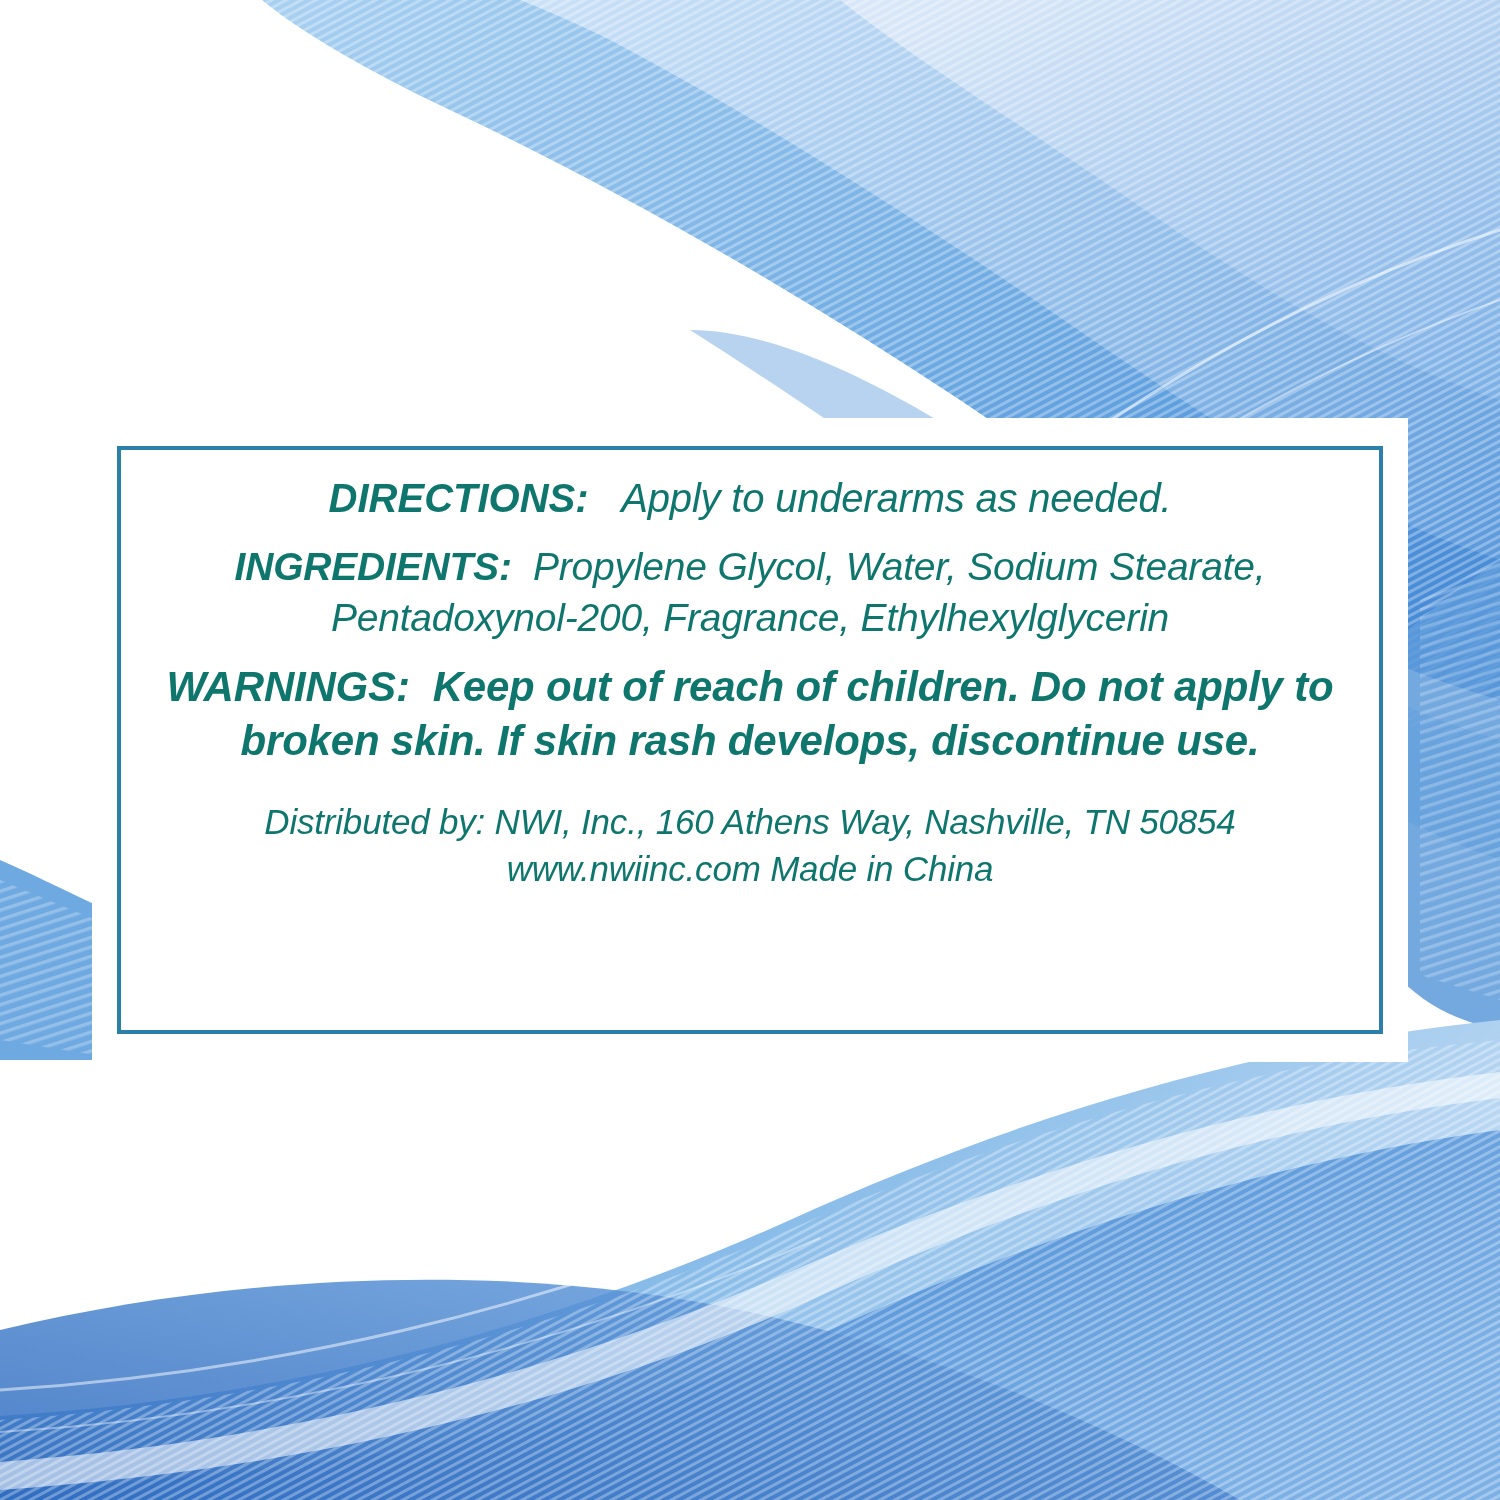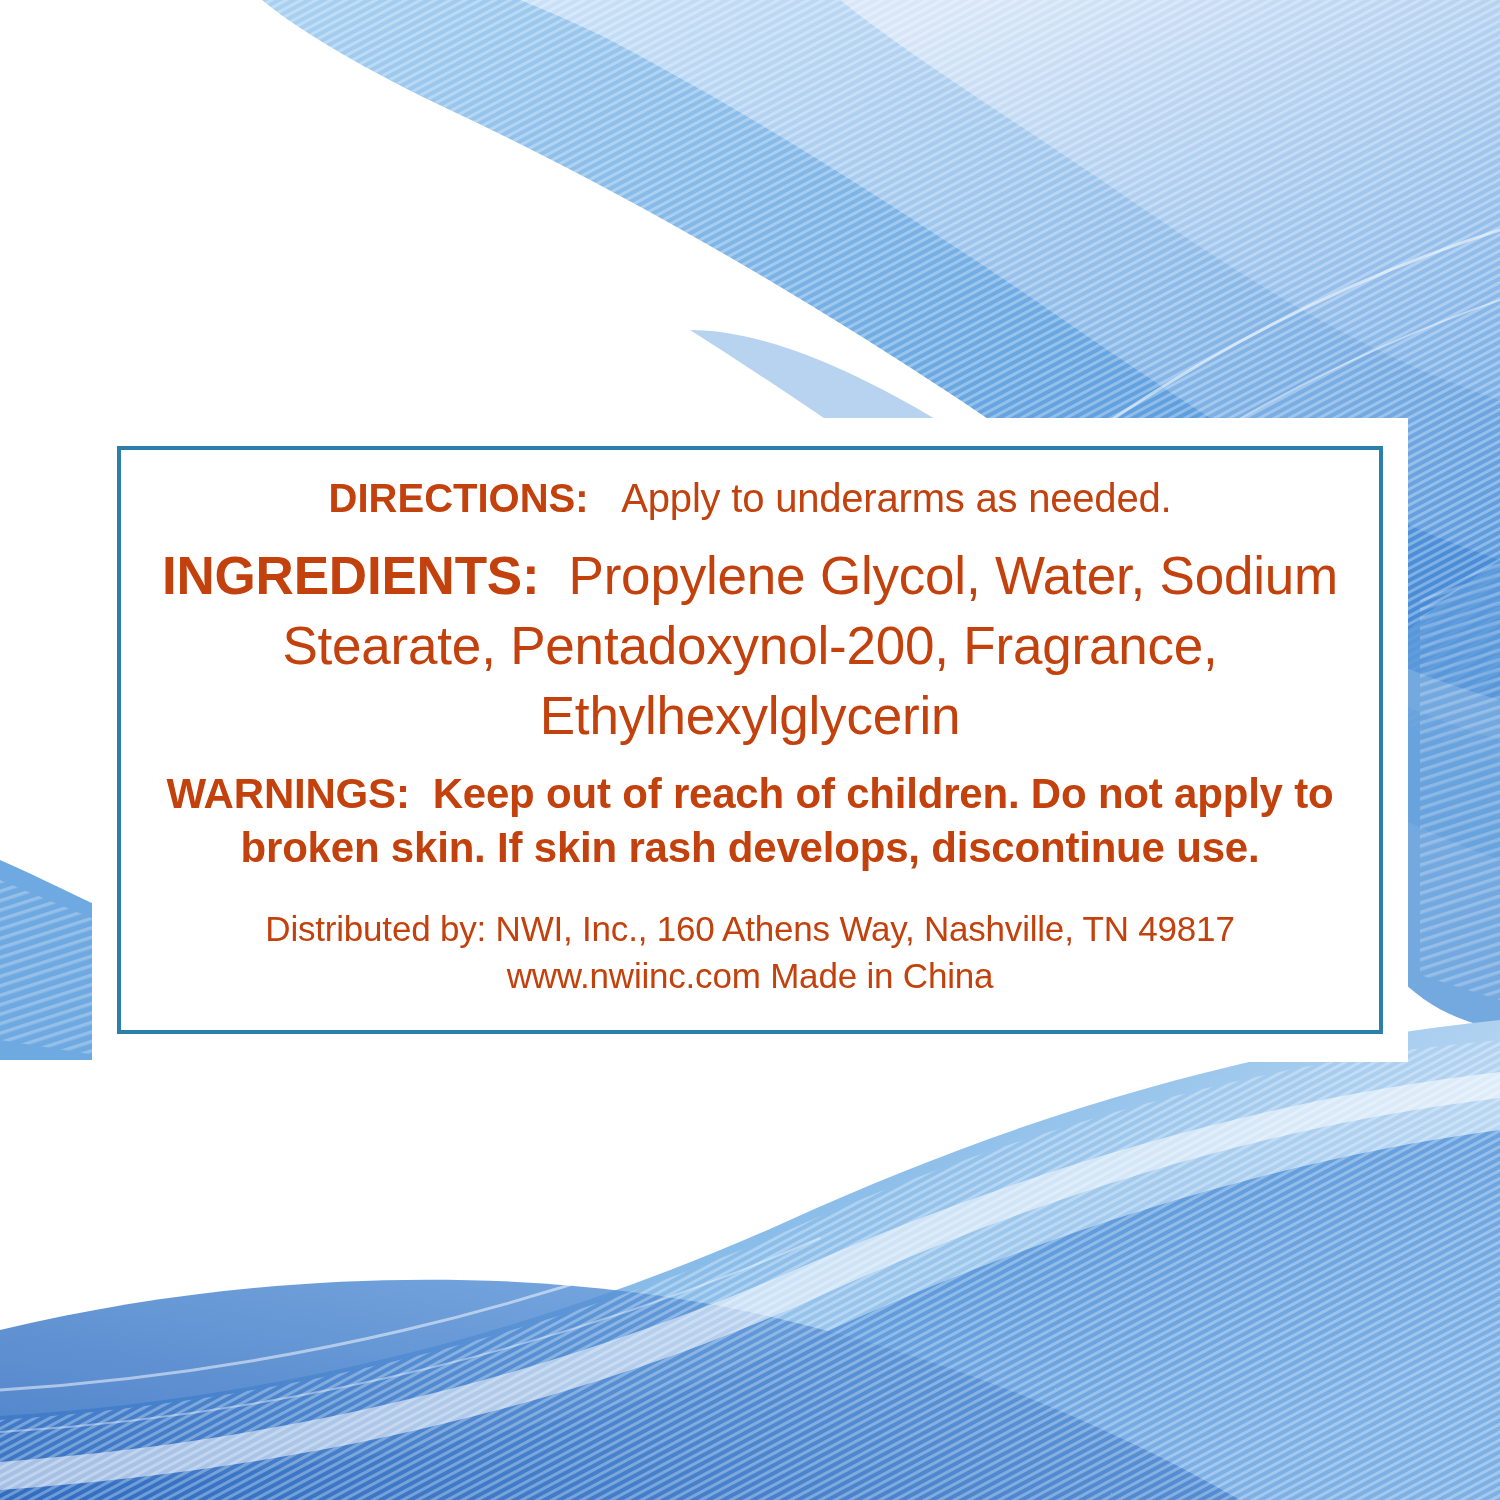--- a/index.html
+++ b/index.html
@@ -46,42 +46,43 @@
   #label-content {
     position: absolute;
     left: 58px;
     right: 58px;
     top: 58px;
     bottom: 40px;
     color: #1b7fb0;
   }
 
   .line {
-    color: #c2410c;
+    color: #0f766e;
     letter-spacing: -0.2px;
+    font-style: italic;
   }
 
   .row-directions {
     text-align: center;
     font-size: 40px;
     line-height: 1.12;
     margin: 0 0 20px 0;
     white-space: nowrap;
   }
   .row-directions .lbl {
     font-weight: 700;
     letter-spacing: 0px;
   }
   .row-directions .txt {
     font-weight: 400;
   }
 
   .row-ingredients {
     text-align: center;
-    font-size: 53px;
+    font-size: 39px;
     line-height: 1.32;
     margin: 0 0 16px 0;
   }
   .row-ingredients .lbl {
     font-weight: 700;
   }
   .row-ingredients .txt {
     font-weight: 400;
   }
 
@@ -207,20 +208,20 @@
         <span class="lbl">INGREDIENTS:</span>
         <span>&nbsp;</span><span class="txt">Propylene Glycol, Water, Sodium Stearate, Pentadoxynol-200, Fragrance, Ethylhexylglycerin</span>
       </p>
 
       <p class="line row-warnings">
         <span class="lbl">WARNINGS:</span>
         <span>&nbsp;</span><span class="txt">Keep out of reach of children. Do not apply to broken skin. If skin rash develops, discontinue use.</span>
       </p>
 
       <p class="line row-distributed">
-        <span>Distributed by: NWI, Inc., 160 Athens Way, Nashville, TN 49817</span>
+        <span>Distributed by: NWI, Inc., 160 Athens Way, Nashville, TN 50854</span>
         <span class="second">www.nwiinc.com  Made in China</span>
       </p>
 
     </div>
   </div>
 
 </div>
 
 </body></html>

